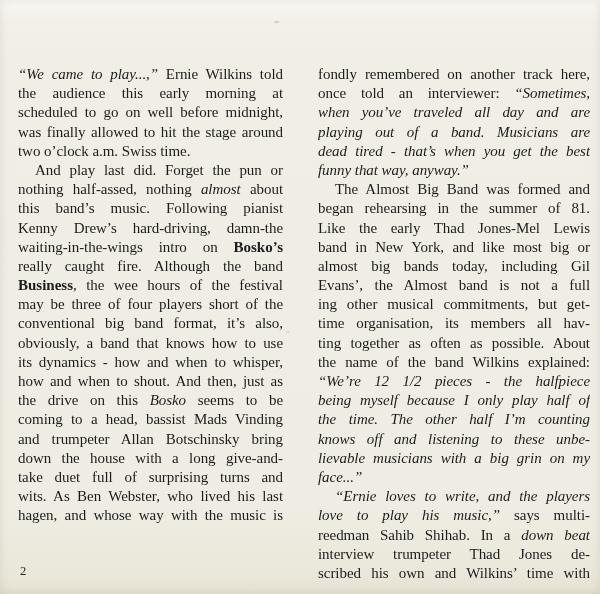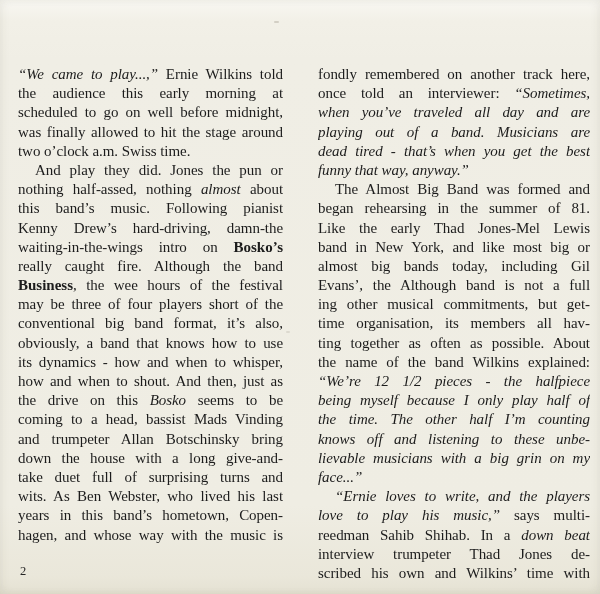--- a/index.html
+++ b/index.html
@@ -53,54 +53,53 @@
 <div class="page">
   <div class="speck speck-1"></div>
   <div class="speck speck-2"></div>
   <div class="columns">
     <div class="col-left">
         <div class="line"><span class="s-i">“We came to play...,”</span><span class="s-n"> Ernie Wilkins told</span></div>
         <div class="line"><span class="s-n">the audience this early morning at</span></div>
         <div class="line"><span class="s-n">scheduled to go on well before midnight,</span></div>
         <div class="line"><span class="s-n">was finally allowed to hit the stage around</span></div>
         <div class="line end"><span class="s-n">two o’clock a.m. Swiss time.</span></div>
-        <div class="line indent"><span class="s-n">And play they did. Jones the pun or</span></div>
+        <div class="line indent"><span class="s-n">And play last did. Forget the pun or</span></div>
         <div class="line"><span class="s-n">nothing half-assed, nothing </span><span class="s-i">almost</span><span class="s-n"> about</span></div>
         <div class="line"><span class="s-n">this band’s music. Following pianist</span></div>
         <div class="line"><span class="s-n">Kenny Drew’s hard-driving, damn-the</span></div>
         <div class="line"><span class="s-n">waiting-in-the-wings intro on </span><span class="s-b">Bosko’s</span></div>
         <div class="line"><span class="s-n">really caught fire. Although the band</span></div>
         <div class="line"><span class="s-b">Business</span><span class="s-n">, the wee hours of the festival</span></div>
         <div class="line"><span class="s-n">may be three of four players short of the</span></div>
         <div class="line"><span class="s-n">conventional big band format, it’s also,</span></div>
         <div class="line"><span class="s-n">obviously, a band that knows how to use</span></div>
         <div class="line"><span class="s-n">its dynamics - how and when to whisper,</span></div>
         <div class="line"><span class="s-n">how and when to shout. And then, just as</span></div>
         <div class="line"><span class="s-n">the drive on this </span><span class="s-i">Bosko</span><span class="s-n"> seems to be</span></div>
         <div class="line"><span class="s-n">coming to a head, bassist Mads Vinding</span></div>
         <div class="line"><span class="s-n">and trumpeter Allan Botschinsky bring</span></div>
         <div class="line"><span class="s-n">down the house with a long give-and-</span></div>
         <div class="line"><span class="s-n">take duet full of surprising turns and</span></div>
         <div class="line"><span class="s-n">wits. As Ben Webster, who lived his last</span></div>
-        <div class="line"><span class="s-n">years in this band’s hometown, Copen-</span></div>
         <div class="line"><span class="s-n">hagen, and whose way with the music is</span></div>
       </div>
     <div class="col-right">
         <div class="line"><span class="s-n">fondly remembered on another track here,</span></div>
         <div class="line"><span class="s-n">once told an interviewer: </span><span class="s-i">“Sometimes,</span></div>
         <div class="line"><span class="s-i">when you’ve traveled all day and are</span></div>
         <div class="line"><span class="s-i">playing out of a band. Musicians are</span></div>
         <div class="line"><span class="s-i">dead tired - that’s when you get the best</span></div>
         <div class="line end"><span class="s-i">funny that way, anyway.”</span></div>
         <div class="line indent"><span class="s-n">The Almost Big Band was formed and</span></div>
         <div class="line"><span class="s-n">began rehearsing in the summer of 81.</span></div>
         <div class="line"><span class="s-n">Like the early Thad Jones-Mel Lewis</span></div>
         <div class="line"><span class="s-n">band in New York, and like most big or</span></div>
         <div class="line"><span class="s-n">almost big bands today, including Gil</span></div>
-        <div class="line"><span class="s-n">Evans’, the Although band is not a full</span></div>
+        <div class="line"><span class="s-n">Evans’, the Almost band is not a full</span></div>
         <div class="line"><span class="s-n">ing other musical commitments, but get-</span></div>
         <div class="line"><span class="s-n">time organisation, its members all hav-</span></div>
         <div class="line"><span class="s-n">ting together as often as possible. About</span></div>
         <div class="line"><span class="s-n">the name of the band Wilkins explained:</span></div>
         <div class="line"><span class="s-i">“We’re 12 1/2 pieces - the halfpiece</span></div>
         <div class="line"><span class="s-i">being myself because I only play half of</span></div>
         <div class="line"><span class="s-i">the time. The other half I’m counting</span></div>
         <div class="line"><span class="s-i">knows off and listening to these unbe-</span></div>
         <div class="line"><span class="s-i">lievable musicians with a big grin on my</span></div>
         <div class="line end"><span class="s-i">face...”</span></div>

